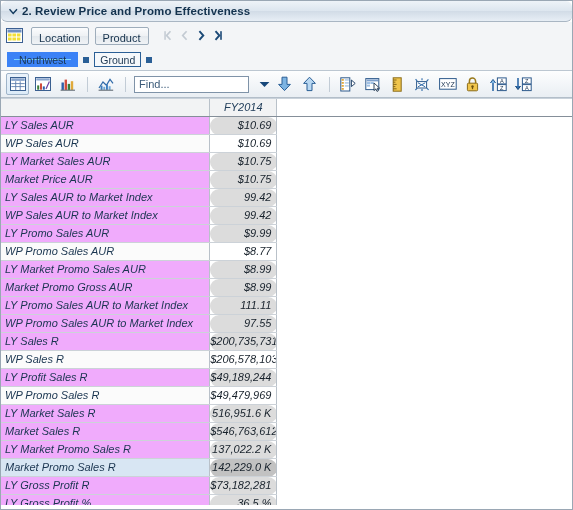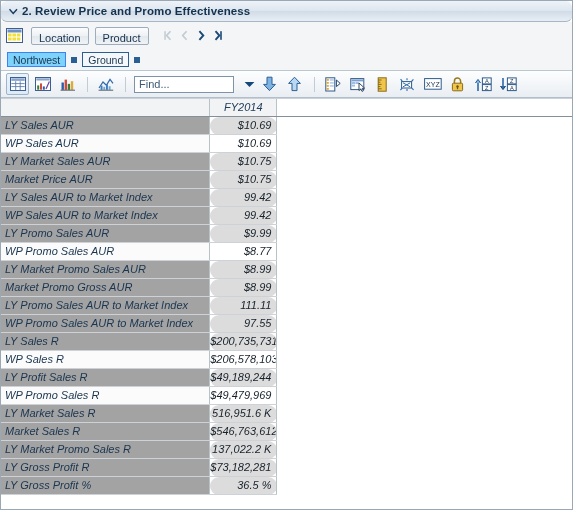--- a/index.html
+++ b/index.html
@@ -118,21 +118,21 @@
     padding: 0 5px;
     font-size: 10.5px;
     display: inline-flex;
     align-items: center;
     color: #1a3550;
     cursor: pointer;
     white-space: nowrap;
   }
   .chip.gray {
     background: #7dd3fc;
-    border: 1px solid #3b82f6;
+    border: 7px solid #3b82f6;
     justify-content: center;
   }
   .chip.blue {
     background: #f5f8fb;
     border: 1px solid #2a5f96;
   }
   .chipdot {
     width: 6px; height: 6px;
     background: #2a5f96;
     margin: 0 5px;
@@ -171,21 +171,21 @@
     background: #c2ccd6;
     margin: 0 6px;
     flex: none;
   }
   .findwrap {
     display: flex;
     align-items: center;
     margin-left: 2px;
   }
   .findbox {
-    width: 100px;
+    width: 115px;
     height: 17px;
     box-sizing: border-box;
     border: 1px solid #7f93a8;
     background: #ffffff;
     font-family: "Liberation Sans", sans-serif;
     font-size: 11px;
     color: #23405c;
     padding: 0 4px;
     outline: none;
   }
@@ -264,21 +264,21 @@
     border-right: 1px solid #b9c1c9;
     color: #17212b;
     cursor: pointer;
     border-radius: 9px;
   }
   td.rest {
     background: #ffffff;
     border-bottom: 0;
   }
 
-  tr.shade td.lbl { background: #a3a3a3; }
+  tr.shade td.lbl { background: #f0abfc; }
   tr.shade td.val { background: #dcdcdc; }
   tr.plain td.lbl { background: #fbfbfb; }
   tr.plain td.val { background: #ffffff; }
 
   tr.selected td.lbl { background: #d8e6f3; }
   tr.selected td.val { background: #c2c2c2; }
 </style>
 </head>
 <body>
 
@@ -602,20 +602,25 @@
           <tr class="shade">
             <td class="lbl">Market Sales R</td>
             <td class="val">$546,763,612</td>
             <td class="rest"></td>
           </tr>
           <tr class="shade">
             <td class="lbl">LY Market Promo Sales R</td>
             <td class="val">137,022.2 K</td>
             <td class="rest"></td>
           </tr>
+          <tr class="selected">
+            <td class="lbl">Market Promo Sales R</td>
+            <td class="val">142,229.0 K</td>
+            <td class="rest"></td>
+          </tr>
           <tr class="shade">
             <td class="lbl">LY Gross Profit R</td>
             <td class="val">$73,182,281</td>
             <td class="rest"></td>
           </tr>
           <tr class="shade">
             <td class="lbl">LY Gross Profit %</td>
             <td class="val">36.5 %</td>
             <td class="rest"></td>
           </tr>

